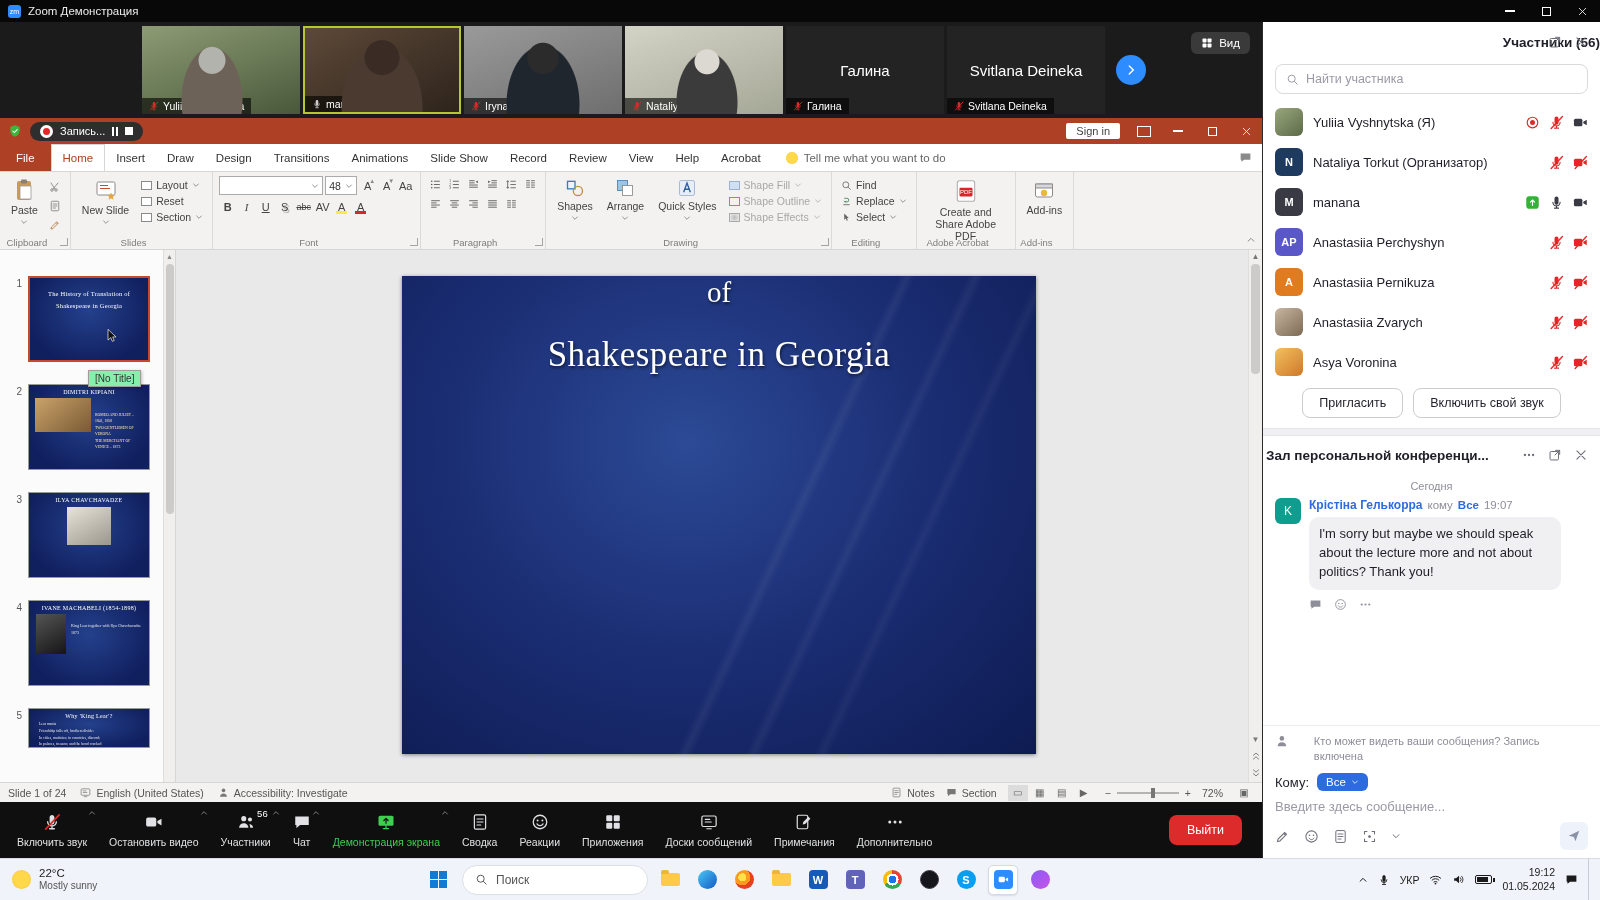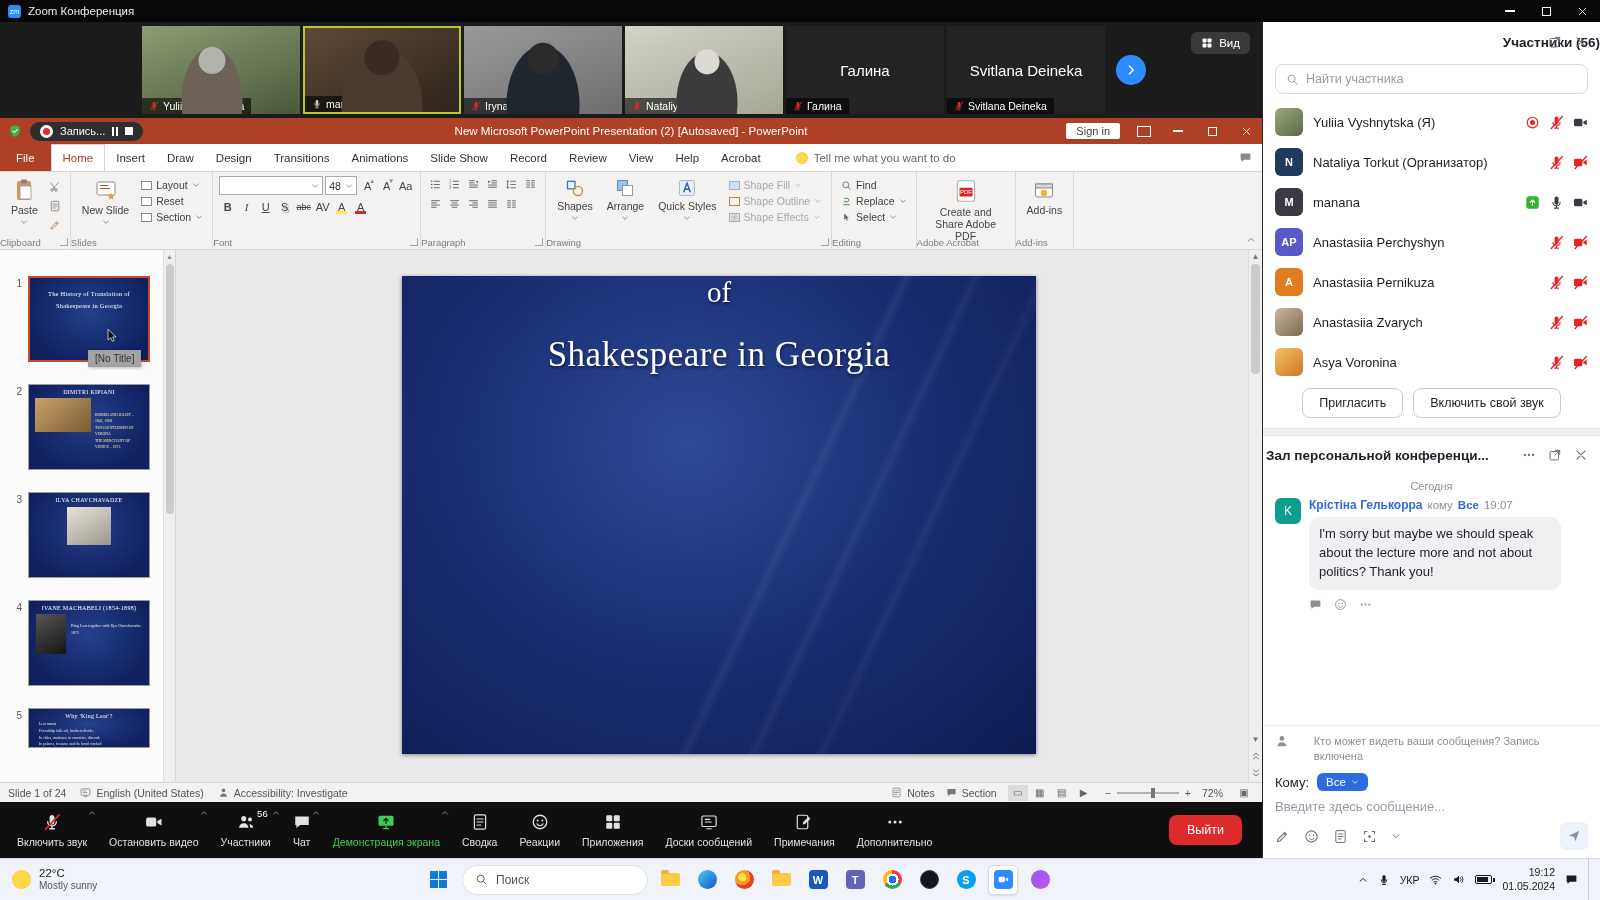--- a/index.html
+++ b/index.html
@@ -56,27 +56,27 @@
 .signin{background:#fff;color:#444;border-radius:2px;padding:2px 10px;font-size:11px;margin-right:6px}
 .ptbtn{width:32px;height:26px;display:flex;align-items:center;justify-content:center;color:#fff}
 .ptbtn .min{width:10px;height:1.5px;background:#fff}
 .ptbtn .max{width:9px;height:9px;border:1.2px solid #fff}
 .ribbonopts{width:14px;height:11px;border:1.2px solid #fff;position:relative}
 
 .ppt-menu{height:28px;background:#fff;border-bottom:1px solid #d8d6d4;display:flex;align-items:center;font-size:11.5px;color:#333;flex:none}
 .mtab{padding:0 11px;height:100%;display:flex;align-items:center}
 .mtab.file{background:#ad4025;color:#fff;padding:0 16px}
 .mtab.sel{color:#ad4025;border:1px solid #d8d6d4;border-bottom:none;background:#fff}
-.tellme{display:flex;align-items:center;gap:6px;color:#666;margin-left:24px}
+.tellme{display:flex;align-items:center;gap:6px;color:#666;margin-left:14px}
 .bulb{width:12px;height:12px;border-radius:50%;background:radial-gradient(circle,#ffd94a 55%,#f2b31f)}
 .menu-right{margin-left:auto;margin-right:10px;color:#8a8a8a}
 
 .ribbon{height:78px;background:#f3f2f1;border-bottom:1px solid #d8d6d4;display:flex;align-items:stretch;position:relative;flex:none;overflow:hidden}
 .rgroup{position:relative;border-right:1px solid #dcdad8;padding:4px 6px 15px;display:flex;align-items:flex-start;gap:4px;flex:none}
-.rlabel{position:absolute;bottom:1px;left:0;right:16px;text-align:left;font-size:9.5px;color:#7d7d7d;white-space:nowrap}
+.rlabel{position:absolute;bottom:1px;left:0;right:16px;text-align:center;font-size:9.5px;color:#7d7d7d;white-space:nowrap}
 .dlg{position:absolute;right:2px;bottom:3px;width:8px;height:8px;border-right:1.4px solid #8a8a8a;border-bottom:1.4px solid #8a8a8a;opacity:.75}
 .bigbtn{display:flex;flex-direction:column;align-items:center;gap:2px;padding:2px 5px;font-size:10.5px;color:#444;text-align:center}
 .minicol{display:flex;flex-direction:column;gap:2px;padding-top:2px}
 .mini{display:flex;align-items:center;gap:4px;font-size:10.5px;color:#444;padding:1px 3px;white-space:nowrap}
 .sq{width:11px;height:9px;border:1px solid #8a8a8a;background:#fff;flex:none}
 .frow{display:flex;align-items:center;gap:2px}
 .colgrp{flex-direction:column;align-items:flex-start;gap:3px}
 .combo{display:flex;align-items:center;justify-content:space-between;border:1px solid #ababab;background:#fff;height:19px;padding:0 3px;font-size:10.5px;color:#333}
 .fname{width:104px}.fsize{width:32px}
 .fbtn{min-width:17px;height:17px;display:flex;align-items:center;justify-content:center;font-size:11px;color:#444;border-radius:2px;position:relative}
@@ -101,21 +101,21 @@
 .t-title{font-size:6px;text-align:center;padding-top:4px;letter-spacing:.3px}
 .t2body{display:flex;gap:4px;padding:3px 6px}
 .t2img{width:56px;height:34px;background:linear-gradient(140deg,#caa36a,#7a5a34);flex:none}
 .t2b{font-size:3.8px;color:#ffe9a8;line-height:1.7;padding-top:14px}
 .t3img{width:44px;height:38px;margin:4px auto 0;background:linear-gradient(150deg,#e8e4da,#9a968c)}
 .t4body{display:flex;gap:5px;padding:3px 7px}
 .t4img{width:30px;height:40px;background:linear-gradient(150deg,#555,#151515);flex:none}
 .t4txt{font-size:4px;line-height:1.8;padding-top:8px;color:#e8e8e8}
 .thumb5{height:40px}
 .t5lines{font-size:3.8px;line-height:1.8;padding:2px 10px;color:#e8e8e8}
-.tooltip{position:absolute;left:88px;top:100px;background:#a3a3a3;border:1px solid #9e9e9e;font-size:10px;color:#333;padding:2px 6px;font-family:"Liberation Sans",sans-serif;box-shadow:1px 1px 3px rgba(0,0,0,.25);z-index:5}
+.tooltip{position:absolute;left:88px;top:120px;background:#86efac;border:1px solid #9e9e9e;font-size:10px;color:#333;padding:2px 6px;font-family:"Liberation Sans",sans-serif;box-shadow:1px 1px 3px rgba(0,0,0,.25);z-index:5}
 .cursor{position:absolute;left:104px;top:78px;z-index:6}
 .tscroll{position:absolute;right:0;top:0;bottom:0;width:12px;background:#f0efee;border-left:1px solid #e0dedc;display:flex;flex-direction:column;align-items:center}
 .tscroll .arr{height:12px;display:flex;align-items:center;justify-content:center;color:#888;font-size:7px}
 .tscroll .tthumb{width:8px;height:250px;background:#cdcbc9;border-radius:4px;margin-top:2px}
 .slide-area{flex:1;background:#e9e9e9;position:relative;overflow:hidden}
 .slide{width:634px;height:478px;margin:14px auto 0;box-shadow:0 1px 4px rgba(0,0,0,.45);color:#fff;text-align:center;font-family:"Liberation Serif",serif;background:linear-gradient(115deg,transparent 58%,rgba(255,255,255,.055) 59%,transparent 60%,transparent 66%,rgba(255,255,255,.05) 67%,transparent 68%,transparent 74%,rgba(255,255,255,.045) 75%,transparent 76%),radial-gradient(ellipse at 45% 35%,#2c4a96 0%,#1b2e74 48%,#0e1b52 100%)}
 .sl1{font-size:35px;padding-top:100px;letter-spacing:.5px;text-shadow:1px 2px 3px rgba(0,0,0,.55)}
 .sl2{font-size:29px;margin-top:26px;text-shadow:1px 2px 3px rgba(0,0,0,.55)}
 .sl3{font-size:35px;margin-top:26px;letter-spacing:.5px;text-shadow:1px 2px 3px rgba(0,0,0,.55)}
 .sscroll{position:absolute;right:0;top:0;bottom:0;width:14px;background:#f0efee;border-left:1px solid #e0dedc;display:flex;flex-direction:column;align-items:center;color:#777}
@@ -408,21 +408,21 @@
 <symbol id="s-cols" viewBox="0 0 24 24">
         <path d="M4 5h7M4 9h7M4 13h7M4 17h7M13 5h7M13 9h7M13 13h7M13 17h7" stroke="#555" stroke-width="1.5" fill="none"></path>
       </symbol>
 </defs>
 </svg>
 
 <div class="screen">
 
   <div class="zoom-titlebar">
     <span class="zmlogo">zm</span>
-    <span>Zoom Конференция</span>
+    <span>Zoom Демонстрация</span>
     <div class="winbtns">
       <span class="wbtn">
           <i class="min"></i>
         </span>
       <span class="wbtn">
           <i class="max"></i>
         </span>
       <span class="wbtn">
           <svg class="ic11">
             <use href="#s-close"></use>
@@ -533,21 +533,20 @@
             </svg>
           <div class="recpill">
             <span class="recdot"></span>
             <span>Запись...</span>
             <span class="pauseico">
                 <i></i>
                 <i></i>
               </span>
             <span class="stopico"></span>
           </div>
-          <div class="ppt-title">New Microsoft PowerPoint Presentation (2) [Autosaved] - PowerPoint</div>
           <div class="ppt-tb-right">
             <span class="signin">Sign in</span>
             <span class="ptbtn">
                 <i class="ribbonopts"></i>
               </span>
             <span class="ptbtn">
                 <i class="min"></i>
               </span>
             <span class="ptbtn">
                 <i class="max"></i>

